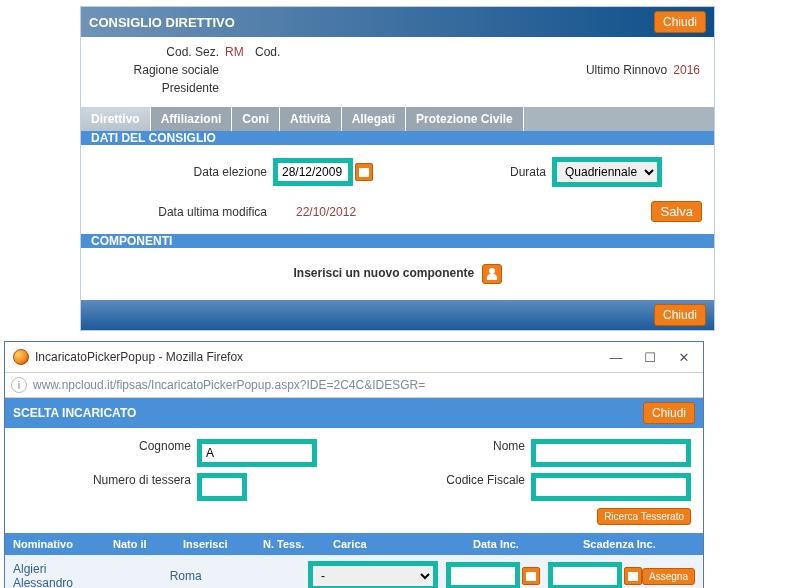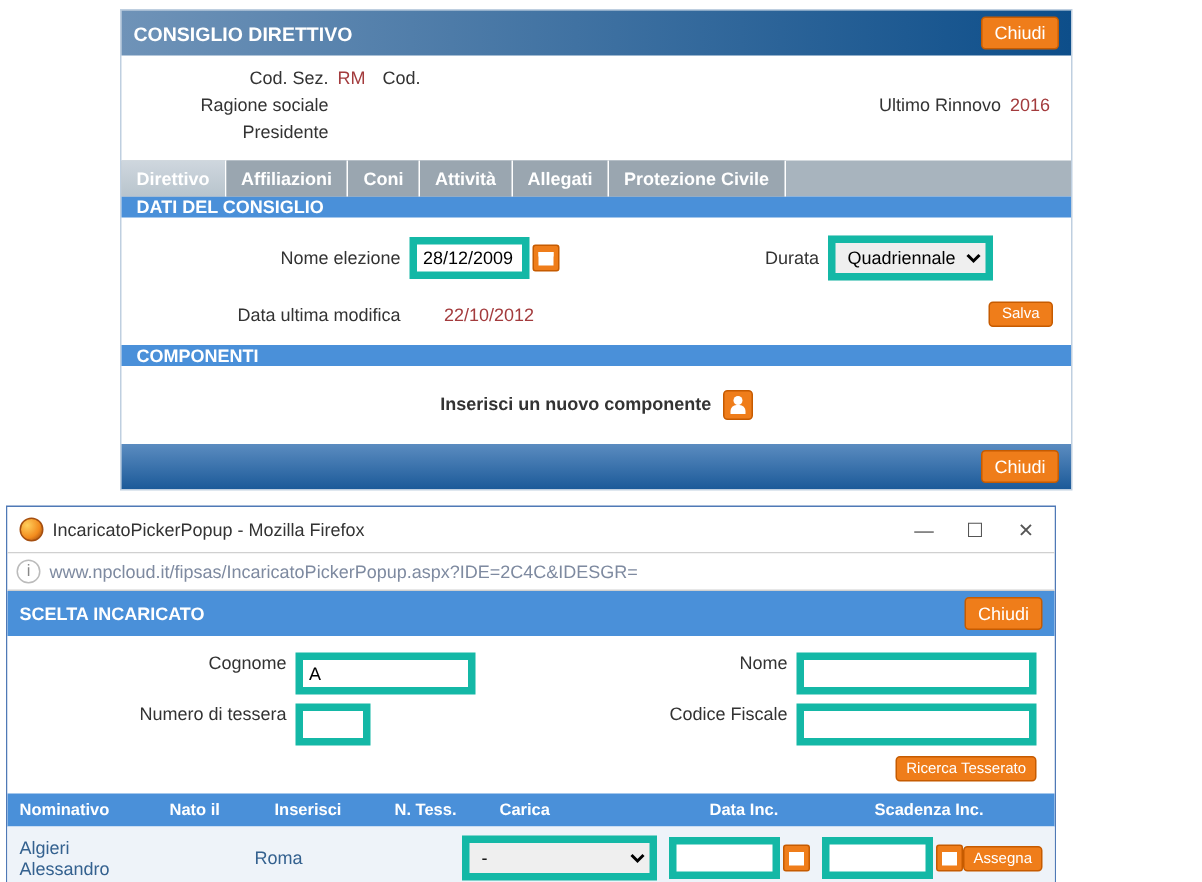--- a/index.html
+++ b/index.html
@@ -206,35 +206,35 @@
     <div class="tab">Affiliazioni</div>
     <div class="tab">Coni</div>
     <div class="tab">Attività</div>
     <div class="tab">Allegati</div>
     <div class="tab">Protezione Civile</div>
   </div>
 
   <div class="section-bar">DATI DEL CONSIGLIO</div>
   <div class="section-body">
     <div class="field-group" style="width:100%;">
-      <div class="lbl" style="width:180px;">Nome elezione</div>
+      <div class="lbl" style="width:180px;">Data elezione</div>
       <input type="text" style="width: 80px;" value="28/12/2009">
       <span class="cal-icon"></span>
       <div style="flex:1;"></div>
       <div class="lbl" style="width:60px;">Durata</div>
       <select style="width:110px;">
         <option>Quadriennale</option>
       </select>
       <div style="width:40px;"></div>
     </div>
     <div class="field-group" style="width:100%;margin-top:10px;gap:23px;">
       <div class="lbl" style="width:180px;">Data ultima modifica</div>
       <div class="darkred">22/10/2012</div>
       <div style="flex:1;"></div>
-      <button class="btn-orange" style="font-size:10px;padding:2px 8px;">Salva</button>
+      <button class="btn-orange" style="font-size:13px;padding:2px 8px;">Salva</button>
     </div>
   </div>
 
   <div class="section-bar">COMPONENTI</div>
   <div style="text-align:center;padding:16px 0;">
     <span style="font-weight:bold;">Inserisci un nuovo componente</span>
     <span class="person-icon"></span>
   </div>
 
   <div class="bottom-bar">

